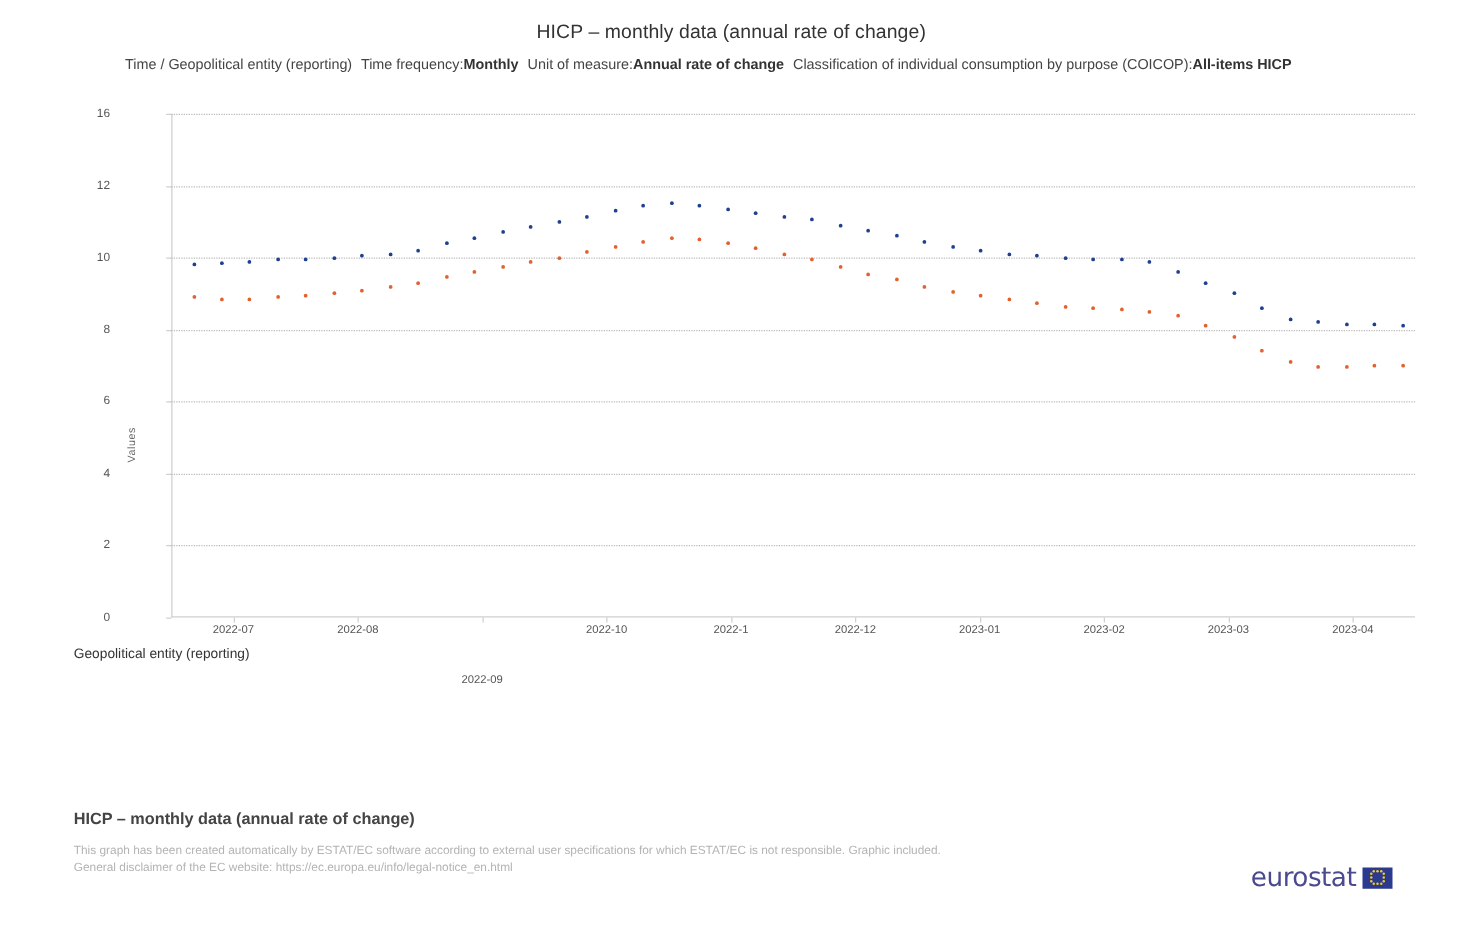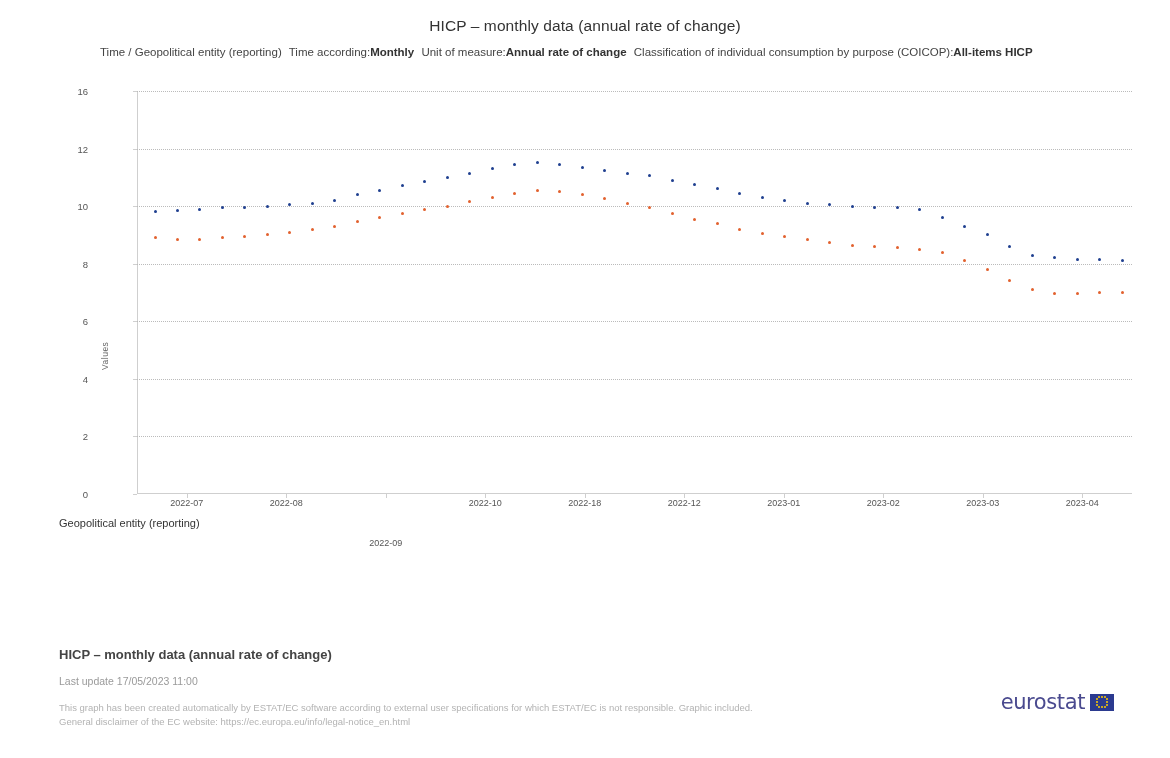--- a/index.html
+++ b/index.html
@@ -211,21 +211,21 @@
 </style>
 </head>
 <body>
 
 <div class="page">
 
   <div class="chart-title">HICP – monthly data (annual rate of change)</div>
 
   <div class="subtitle">
     <span>Time / Geopolitical entity (reporting)</span><span class="sep"></span>
-    <span class="lbl">Time according:</span><span class="val">Monthly</span><span class="sep"></span>
+    <span class="lbl">Time frequency:</span><span class="val">Monthly</span><span class="sep"></span>
     <span class="lbl">Unit of measure:</span><span class="val">Annual rate of change</span><span class="sep"></span>
     <span class="lbl">Classification of individual consumption by purpose (COICOP):</span><span class="val">All-items HICP</span>
   </div>
 
   <div class="plot-wrap">
     <div class="ylabel">Values</div>
     <div class="plot" id="plot">
       <div class="axis-line-y"></div>
       <div class="axis-line-x"></div>
     <div class="ytick" style="top: 403px;">0</div>
@@ -252,21 +252,21 @@
         <div class="ytick" style="top: 0px;">16</div>
         <div class="ytick-mark" style="top: 0px;"></div>
         <div class="xtick" style="left: 49.75px;">2022-07</div>
         <div class="xtick-mark" style="left: 49.75px;"></div>
         <div class="xtick" style="left: 149.25px;">2022-08</div>
         <div class="xtick-mark" style="left: 149.25px;"></div>
         <div class="xtick" style="left: 248.75px; margin-top: 40px;">2022-09</div>
         <div class="xtick-mark" style="left: 248.75px;"></div>
         <div class="xtick" style="left: 348.25px;">2022-10</div>
         <div class="xtick-mark" style="left: 348.25px;"></div>
-        <div class="xtick" style="left: 447.75px;">2022-18</div>
+        <div class="xtick" style="left: 447.75px;">2022-1</div>
         <div class="xtick-mark" style="left: 447.75px;"></div>
         <div class="xtick" style="left: 547.25px;">2022-12</div>
         <div class="xtick-mark" style="left: 547.25px;"></div>
         <div class="xtick" style="left: 646.75px;">2023-01</div>
         <div class="xtick-mark" style="left: 646.75px;"></div>
         <div class="xtick" style="left: 746.25px;">2023-02</div>
         <div class="xtick-mark" style="left: 746.25px;"></div>
         <div class="xtick" style="left: 845.75px;">2023-03</div>
         <div class="xtick-mark" style="left: 845.75px;"></div>
         <div class="xtick" style="left: 945.25px; text-align: right;">2023-04</div>
@@ -359,21 +359,20 @@
         <div class="dot" style="left: 938.523px; top: 201.439px; background: rgb(226, 97, 46);"></div>
         <div class="dot" style="left: 961.012px; top: 200px; background: rgb(226, 97, 46);"></div>
         <div class="dot" style="left: 983.5px; top: 200px; background: rgb(226, 97, 46);"></div>
       </div>
   </div>
 
   <div class="legend-title">Geopolitical entity (reporting)</div>
 
   <div class="footer">
     <div class="footer-title">HICP – monthly data (annual rate of change)</div>
-    <div class="footer-line">Last update 17/05/2023 11:00</div>
     <div class="footer-small">This graph has been created automatically by ESTAT/EC software according to external user specifications for which ESTAT/EC is not responsible. Graphic included.</div>
     <div class="footer-small" style="margin-top:0">General disclaimer of the EC website: https://ec.europa.eu/info/legal-notice_en.html</div>
   </div>
 
   <div class="logo">
     <span class="logo-text">eurostat</span>
     <span class="logo-flag" id="logo-flag">
         <span class="logo-star" style="left: 11px; top: 2.3px;"></span>
         <span class="logo-star" style="left: 13.6px; top: 2.99667px;"></span>
         <span class="logo-star" style="left: 15.5033px; top: 4.9px;"></span>

